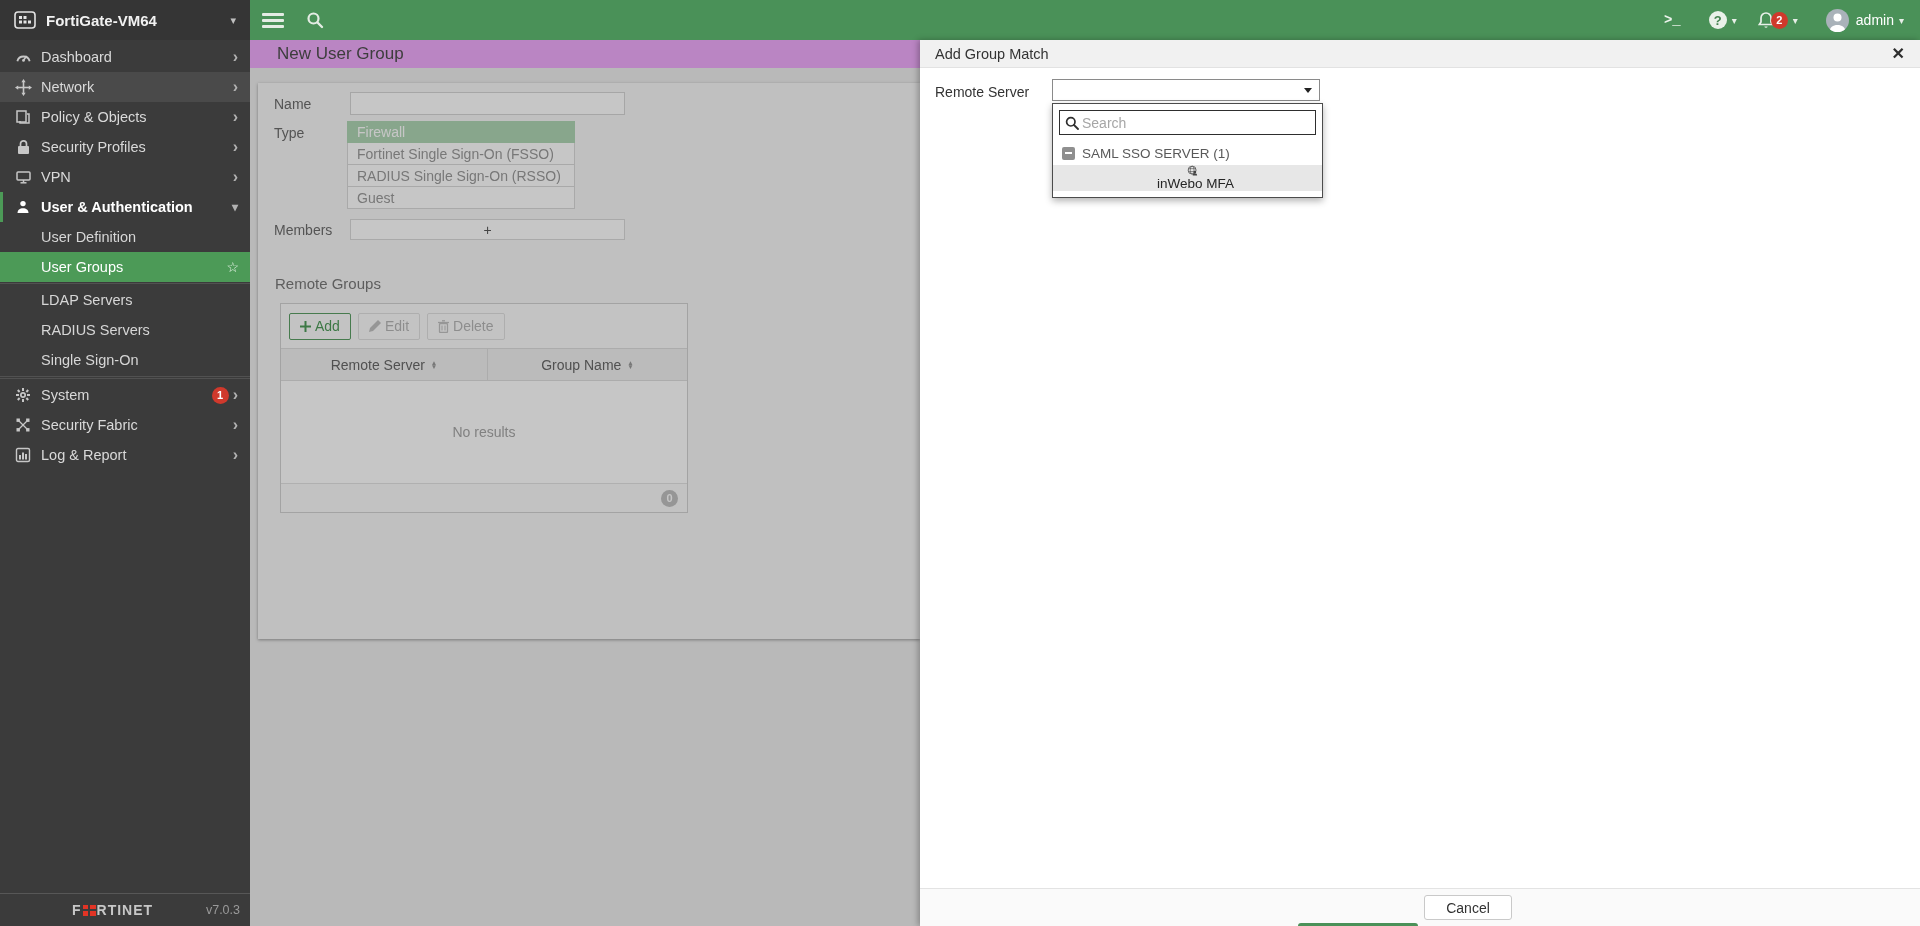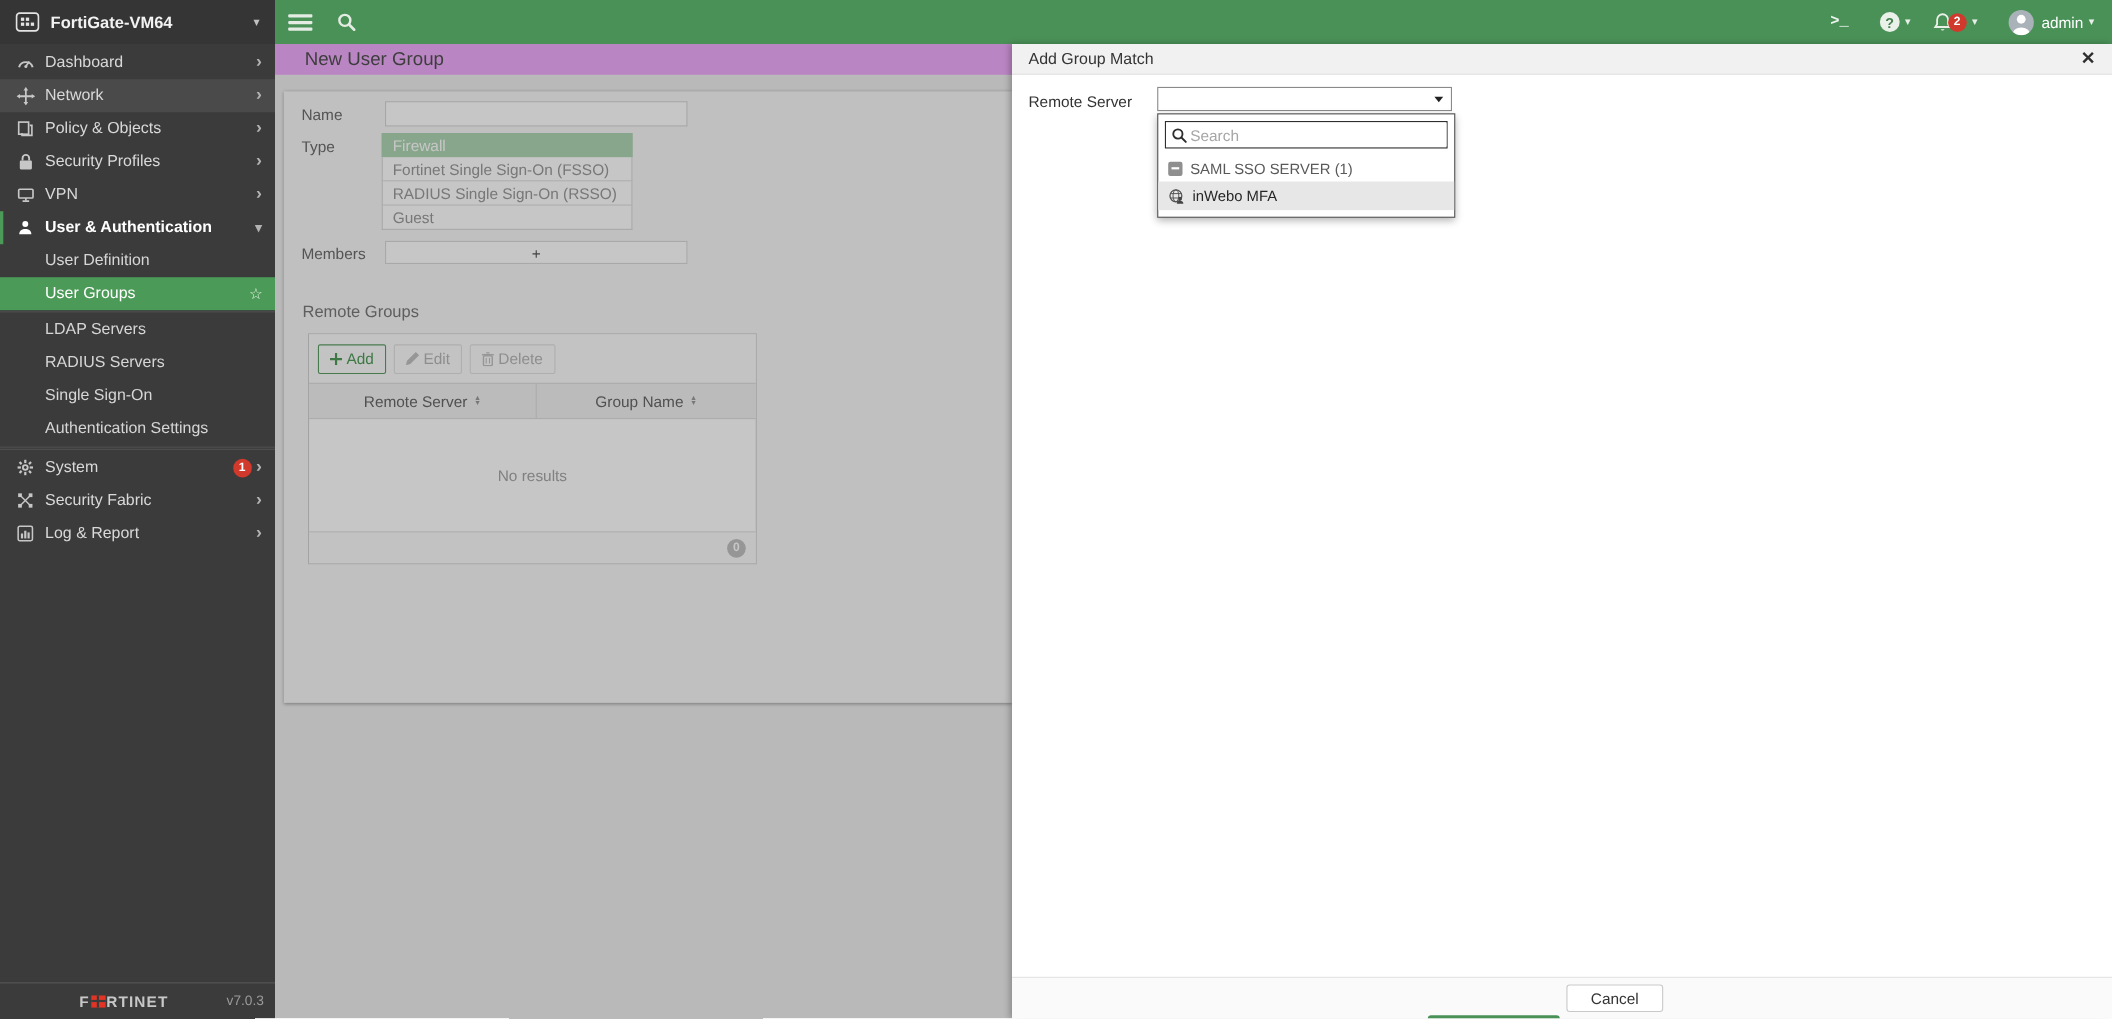--- a/index.html
+++ b/index.html
@@ -100,21 +100,21 @@
   .dd-select .dd-caret { margin-right:7px; width:0; height:0; border-left:4.5px solid transparent; border-right:4.5px solid transparent; border-top:5.5px solid #222; }
   .dd-popup { position:absolute; left:132px; top:63px; width:271px; background:#fff; border:1px solid #4c4c4c; box-shadow:0 3px 7px rgba(0,0,0,0.3); padding-bottom:6px; }
   .dd-search { margin:6px; height:25px; border:1px solid #2e2e2e; display:flex; align-items:center; }
   .dd-search svg { margin:0 3px 0 5px; }
   .dd-search input { border:none; outline:none; flex:1; font-size:14px; font-family:"Liberation Sans",sans-serif; color:#333; height:21px; }
   .dd-search input::placeholder { color:#a6a6a6; }
   .dd-group { height:24px; display:flex; align-items:center; padding-left:9px; cursor:pointer; }
   .dd-group .grp-ic { width:13px; height:13px; background:#8f8f8f; border-radius:2px; position:relative; margin-right:7px; }
   .dd-group .grp-ic::after { content:""; position:absolute; left:3px; top:5.5px; width:7px; height:2px; background:#fff; }
   .dd-group .glbl { color:#595959; font-size:13.5px; }
-  .dd-item { height:26px; display:flex; align-items:center; padding-left:9px; cursor:pointer; }
+  .dd-item { height:26px; display:flex; align-items:center; padding-left:9px; cursor:pointer;flex-direction:column; }
   .dd-item.hl { background:#e7e7e7; }
   .dd-item .ilbl { color:#262626; font-size:13.5px; margin-left:7px; }
   .dlg-footer { position:absolute; left:0; bottom:0; width:100%; height:38px; background:#fafafa; border-top:1px solid #e3e3e3; }
   .btn-ok { position:absolute; left:378px; top:6px; width:120px; height:25px; background:#4a9158; color:#fff; font-size:14px; border:none; border-radius:3px; cursor:pointer; font-family:"Liberation Sans",sans-serif;margin-top:28px; }
   .btn-cancel { position:absolute; left:504px; top:6px; width:88px; height:25px; background:#fff; color:#333; font-size:14px; border:1px solid #c9c9c9; border-radius:3px; cursor:pointer; font-family:"Liberation Sans",sans-serif; }
 </style>
 </head>
 <body>
 
 <div id="app">
@@ -208,23 +208,20 @@
       </div>
       <div class="mdivider"></div>
       <div class="sub">
         <span class="lbl">LDAP Servers</span>
       </div>
       <div class="sub">
         <span class="lbl">RADIUS Servers</span>
       </div>
       <div class="sub">
         <span class="lbl">Single Sign-On</span>
-      </div>
-      <div class="sub">
-        <span class="lbl">Authentication Settings</span>
       </div>
       <div class="mdivider"></div>
       <div class="mdivider"></div>
       <div class="mi">
         <span class="ic">
             <svg width="16" height="16" viewBox="0 0 16 16">
               <g fill="#c7c7c7">
                 <circle cx="8" cy="8" r="3"></circle>
                 <rect x="7" y="1" width="2" height="3"></rect>
                 <rect x="7" y="12" width="2" height="3"></rect>

